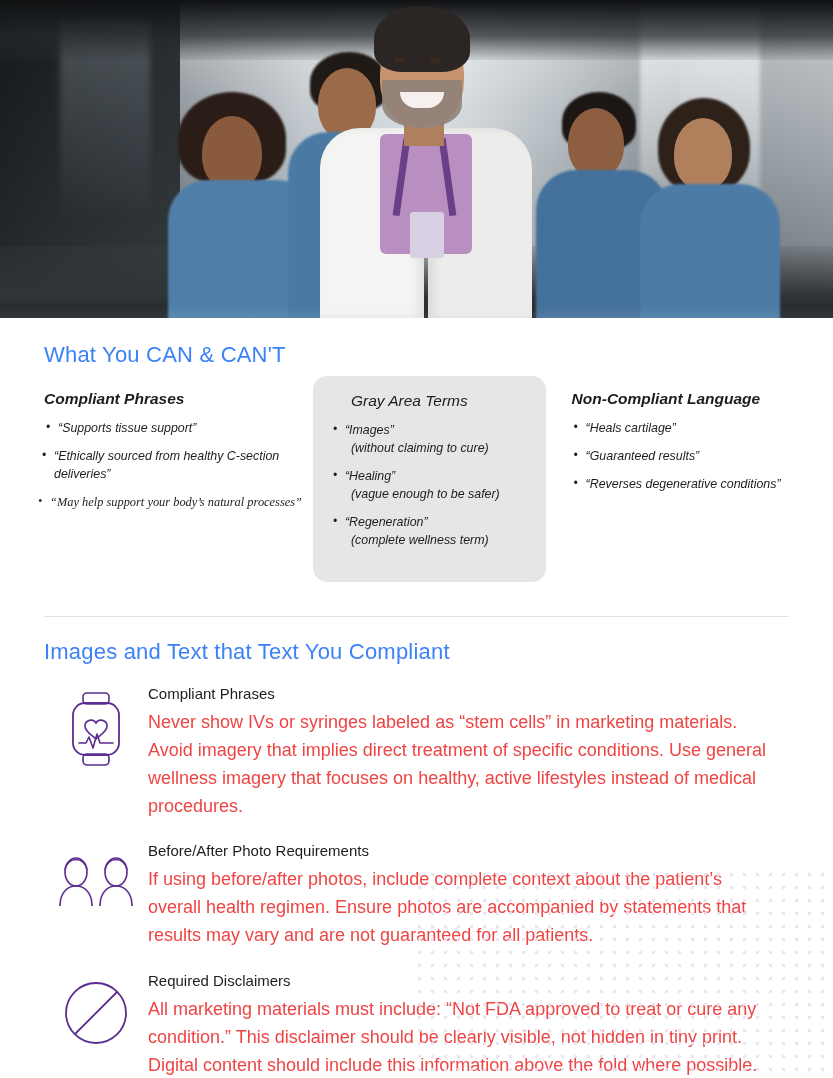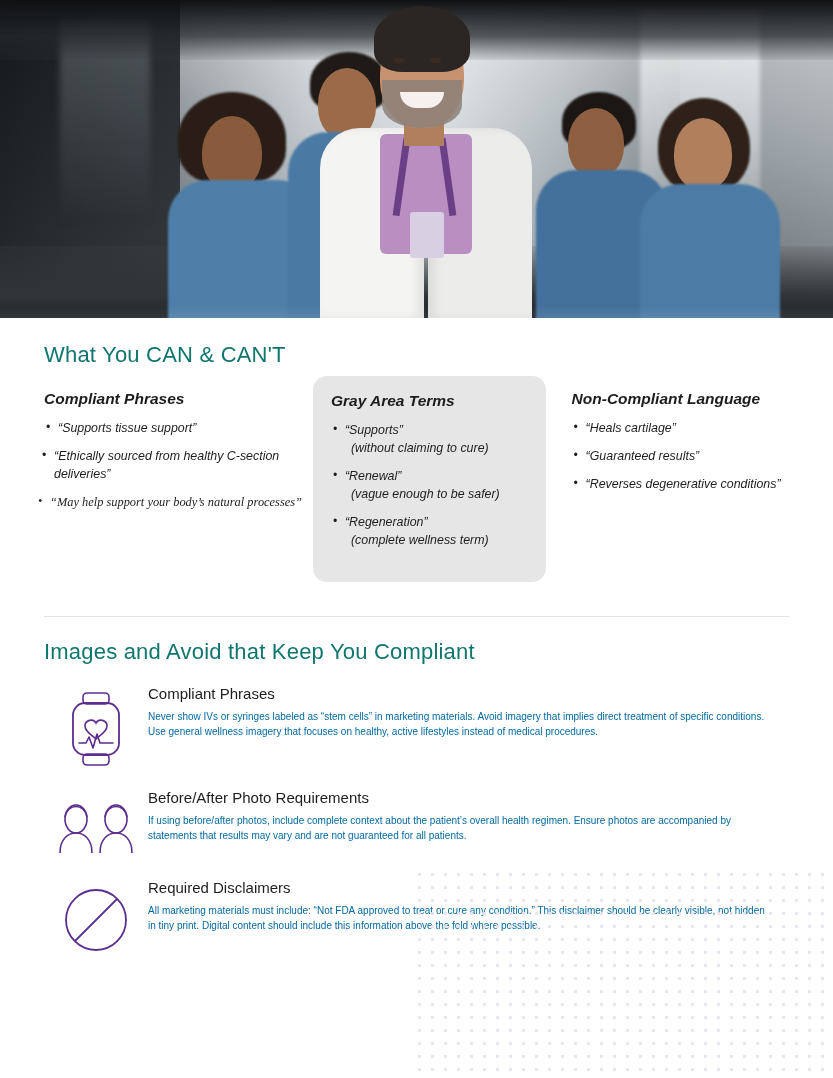--- a/index.html
+++ b/index.html
@@ -123,21 +123,21 @@
   .pd .d-smile { position: absolute; left: 82px; top: 86px; width: 44px; height: 16px; background: #f6f1ee; border-radius: 0 0 22px 22px; }
 
   .hero-fade {
     position: absolute; left: 0; bottom: 0; width: 833px; height: 28px;
     background: linear-gradient(180deg, rgba(255,255,255,0) 0%, rgba(255,255,255,0) 60%, rgba(255,255,255,.08) 100%);
   }
 
   
   .sec1 { padding: 24px 40px 0 44px; }
   h2.section-title {
-    color: #0f766e;
+    color: #3b82f6;
     font-size: 22px;
     font-weight: 400;
     letter-spacing: .2px;
     margin-bottom: 22px;
   }
   .cols {
     position: relative;
     display: flex;
     align-items: flex-start;
   }
@@ -153,21 +153,21 @@
   .col-c { width: 250px; padding-left: 26px; }
   .col h3 {
     font-size: 15.5px;
     font-style: italic;
     font-weight: 700;
     color: #1d1d1f;
     margin-bottom: 12px;
   }
   .col-c h3 { font-weight: 700; }
   .col-a h3 { font-weight: 700; }
-  .col-b h3 { font-weight: 700; }
+  .col-b h3 { font-weight: 400; margin-left: 20px; }
   ul.bullets { list-style: none; }
   ul.bullets li {
     position: relative;
     font-size: 12.4px;
     font-style: italic;
     color: #1d1d1f;
     line-height: 1.45;
     margin-bottom: 10px;
     padding-left: 14px;
   }
@@ -210,23 +210,23 @@
     padding-top: 6px;
   }
   .item .body { flex: 1; padding-right: 18px; }
   .item h4 {
     font-size: 15px;
     font-weight: 400;
     color: #1d1d1f;
     margin-bottom: 7px;
   }
   .item p {
-    font-size: 10px;
+    font-size: 18px;
     line-height: 1.55;
-    color: #0369a1;
+    color: #ef4444;
   }
 
   
   .dots {
     position: absolute;
     right: 0;
     bottom: 0;
     width: 420px;
     height: 210px;
     background-image: radial-gradient(#e9e2f0 1.6px, transparent 1.7px);
@@ -299,25 +299,25 @@
           <li>“Supports tissue support”</li>
           <li>“Ethically sourced from healthy C-section deliveries”</li>
           <li>“May help support your body’s natural processes”</li>
         </ul>
       </div>
 
       <div class="col col-b">
         <h3>Gray Area Terms</h3>
         <ul class="bullets">
           <li>
-            <span>“Supports”</span>
+            <span>“Images”</span>
             <span class="sub">(without claiming to cure)</span>
           </li>
           <li>
-            <span>“Renewal”</span>
+            <span>“Healing”</span>
             <span class="sub">(vague enough to be safer)</span>
           </li>
           <li>
             <span>“Regeneration”</span>
             <span class="sub">(complete wellness term)</span>
           </li>
         </ul>
       </div>
 
       <div class="col col-c">
@@ -328,21 +328,21 @@
           <li>“Reverses degenerative conditions”</li>
         </ul>
       </div>
 
     </div>
   </div>
 
   <div class="divider"></div>
 
   <div class="sec2">
-    <h2 class="section-title">Images and Avoid that Keep You Compliant</h2>
+    <h2 class="section-title">Images and Text that Text You Compliant</h2>
 
     <div class="item">
       <div class="icon-wrap">
         <svg width="58" height="76" viewBox="0 0 58 76">
           <rect x="16" y="2" width="26" height="11" rx="4" fill="none" stroke="#5b2d8e" stroke-width="1.6"></rect>
           <rect x="16" y="63" width="26" height="11" rx="4" fill="none" stroke="#5b2d8e" stroke-width="1.6"></rect>
           <rect x="6" y="12" width="46" height="52" rx="12" fill="none" stroke="#5b2d8e" stroke-width="1.8"></rect>
           <path d="M29 32 c-3-5-11-3-11 3 c0 6 8 10 11 13 c3-3 11-7 11-13 c0-6-8-8-11-3 z" fill="none" stroke="#5b2d8e" stroke-width="1.6"></path>
           <path d="M12 52 h7 l3-6 l4 11 l4-14 l3 9 h13" fill="none" stroke="#5b2d8e" stroke-width="1.6" stroke-linejoin="round" stroke-linecap="round"></path>
         </svg>

